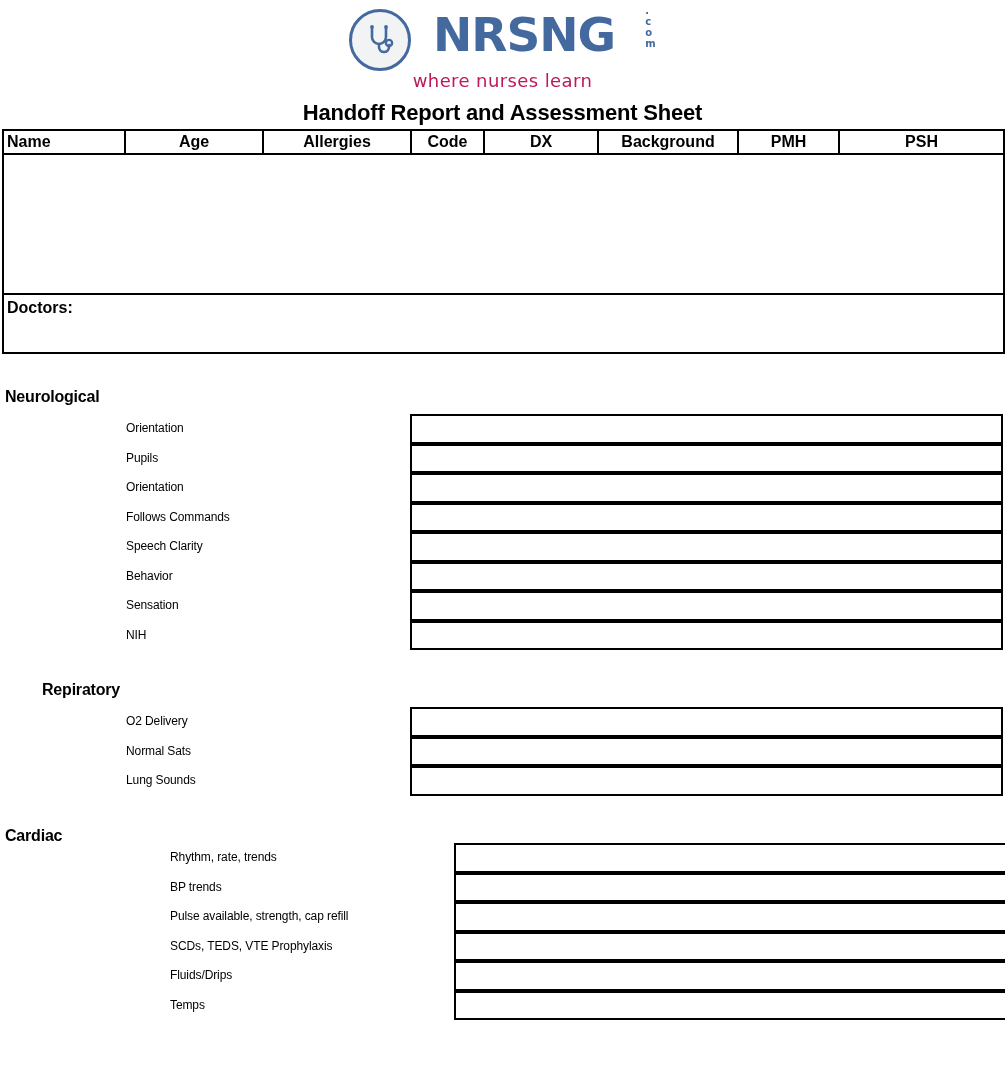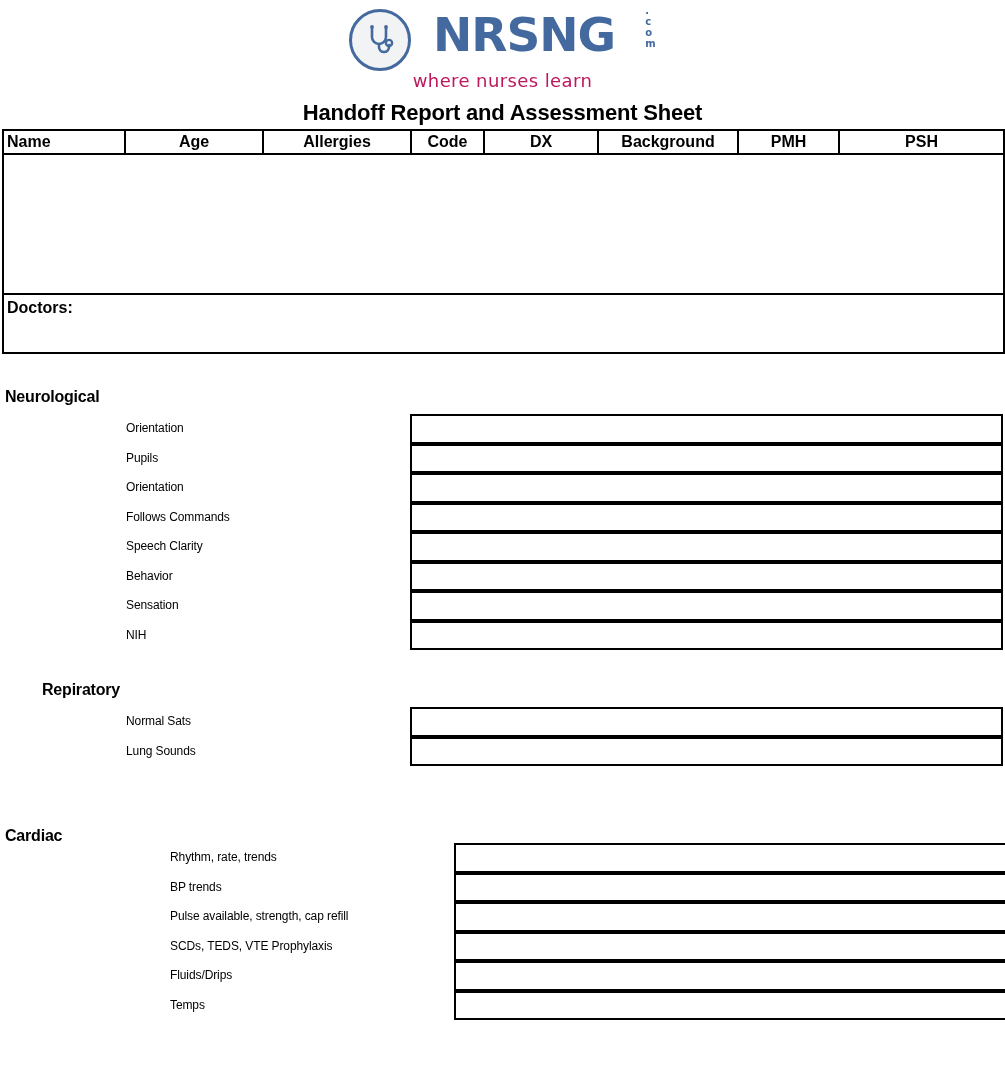--- a/index.html
+++ b/index.html
@@ -266,20 +266,24 @@
         <div class="row">
           <div class="row-label">NIH</div>
           <div class="row-box"></div>
         </div>
       </div>
     </div>
     <div class="section" style="top: 0px;">
       <div class="section-title" style="top: 681px; margin-left: 37px;">Repiratory</div>
       <div class="rows" style="top: 707px;">
         <div class="row">
+          <div class="row-label">O2 Delivery</div>
+          <div class="row-box"></div>
+        </div>
+        <div class="row">
           <div class="row-label">Normal Sats</div>
           <div class="row-box"></div>
         </div>
         <div class="row">
           <div class="row-label">Lung Sounds</div>
           <div class="row-box"></div>
         </div>
       </div>
     </div>
     <div class="section" style="top: 0px;">

